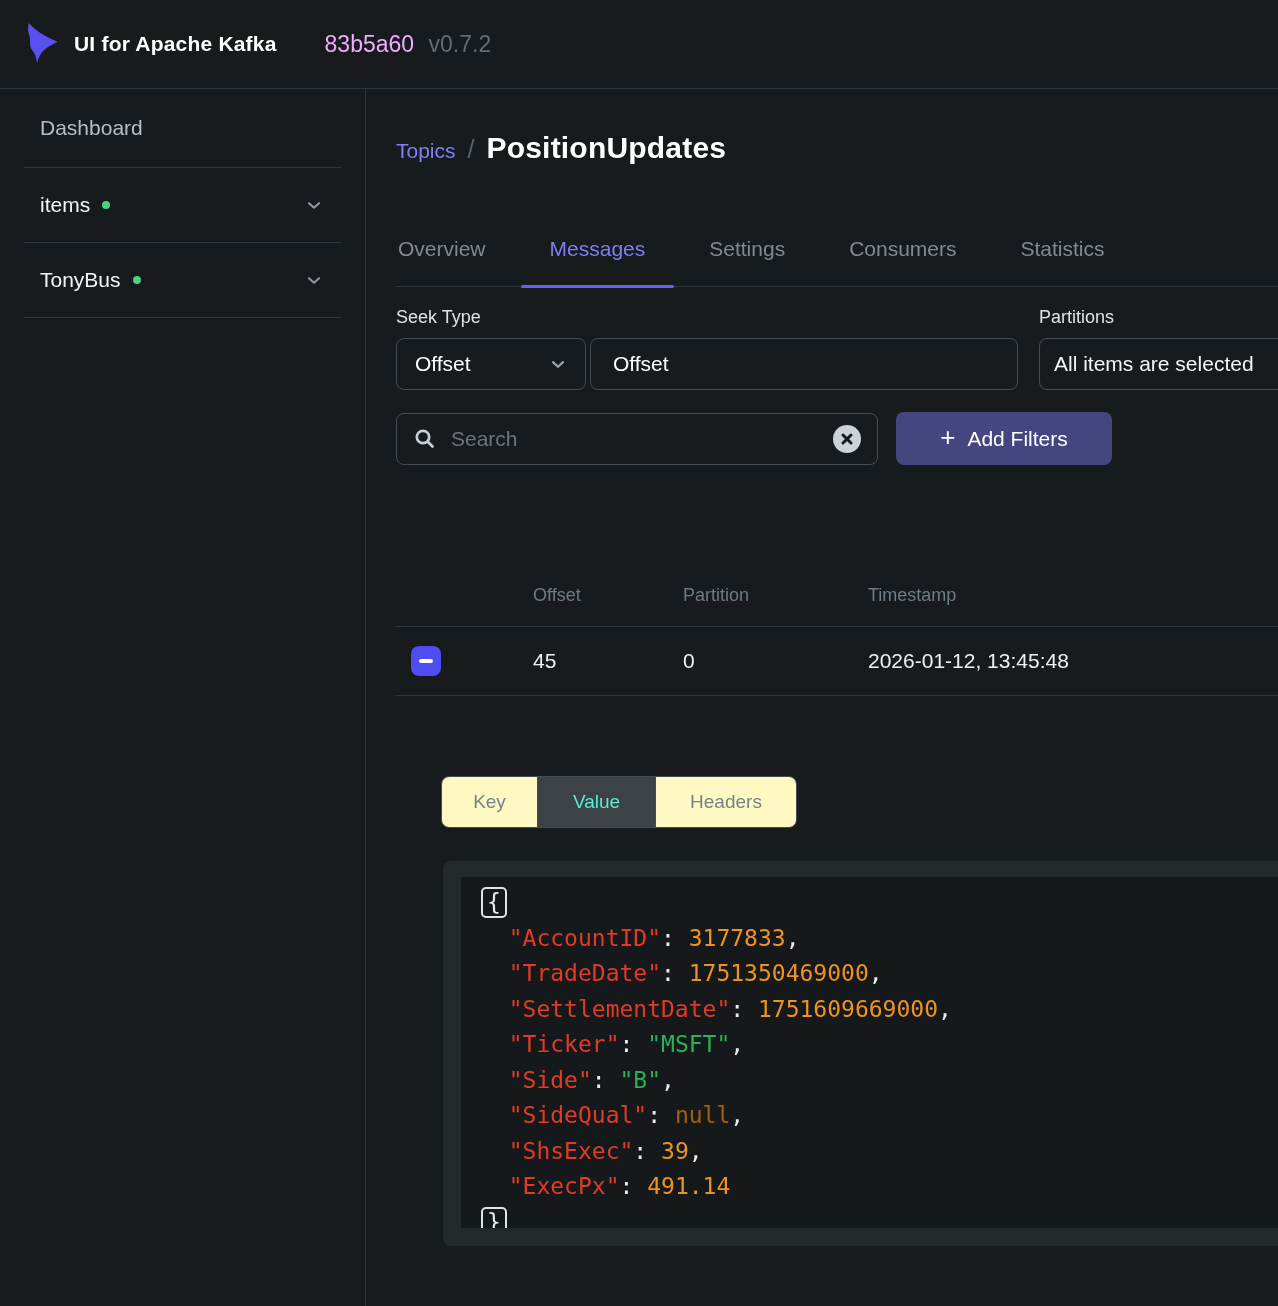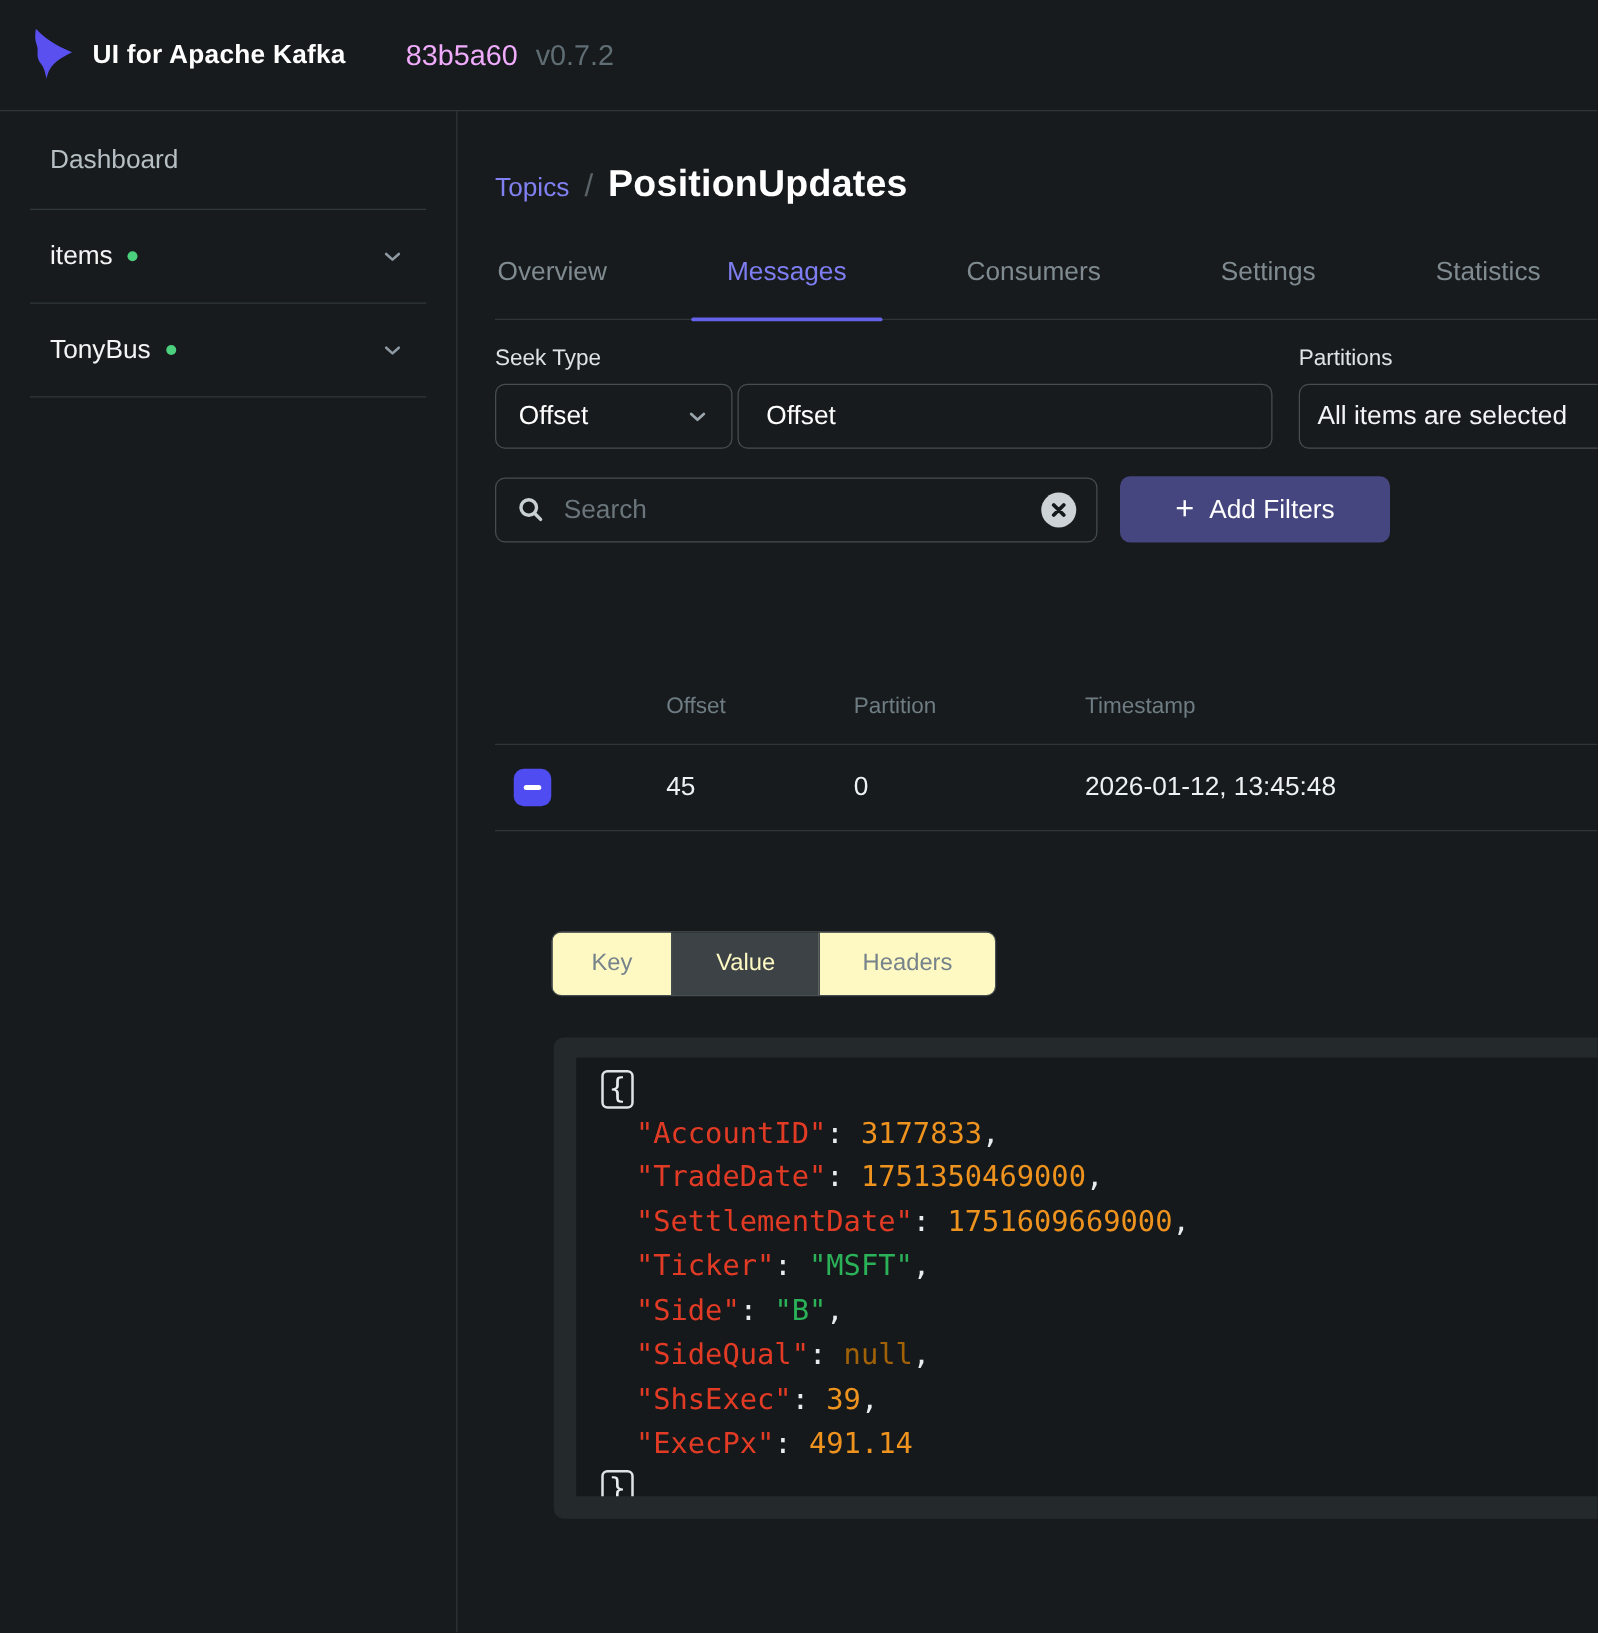--- a/index.html
+++ b/index.html
@@ -25,21 +25,21 @@
   .cluster-row { height:74px; color:#f3f5f5; }
   .dot { width:8px; height:8px; border-radius:50%; background:#4bd07e; margin-left:12px; }
   .chev { margin-left:auto; display:flex; }
   .main { flex:1; padding-left:30px; min-width:0; }
   
   .breadcrumb { margin-top:42px; display:flex; align-items:baseline; }
   .bc-link { color:#8080f2; font-size:21px; text-decoration:none; }
   .bc-sep { color:#5a6468; font-size:25px; margin:0 12px; font-weight:300; }
   .bc-current { color:#ffffff; font-size:30px; font-weight:700; letter-spacing:.2px; }
   
-  .tabs { margin-top:40px; display:flex; border-bottom:1px solid #2e3639; padding-left:2px;gap:32px; }
+  .tabs { margin-top:71px; display:flex; border-bottom:1px solid #2e3639; padding-left:2px; }
   .tab { font-size:21px; color:#7f8b91; padding:0 29px 24px 29px; margin-right:6px; position:relative; cursor:pointer; line-height:26px; }
   .tab:first-child { margin-left:-29px; }
   .tab.active { color:#7e7ef2; }
   .tab.active::after { content:""; position:absolute; left:0; right:0; bottom:-2px; height:3px; background:#6462ea; border-radius:2px; }
   
   .filters-row { margin-top:20px; display:flex; }
   .fgroup-label { font-size:18px; color:#dfe3e5; height:22px; margin-bottom:9px; }
   .seek-wrap { display:flex; }
   .ctl { height:52px; border:1px solid #454d50; border-radius:8px; background:transparent; display:flex; align-items:center; font-size:21px; }
   .seek-select { width:190px; padding:0 16px 0 18px; color:#fff; cursor:pointer; justify-content:space-between; }
@@ -61,21 +61,21 @@
   .t-head .cell { font-size:18px; color:#6e7c83; }
   .cell { padding-left:17px; }
   .cell.ts { padding-left:52px; }
   .t-data { height:69px; border-bottom:1px solid #2e3639; font-size:21px; color:#eef1f2; }
   .expand-btn { width:30px; height:30px; border-radius:8px; background:#4f4cf2; border:none; margin-left:15px; display:flex; align-items:center; justify-content:center; cursor:pointer; }
   .expand-btn .minus { width:14px; height:4px; border-radius:2px; background:#ffffff; }
   
   .seg-tabs { margin-top:80px; margin-left:45px; display:inline-flex; border:1px solid #454d50; border-radius:8px; overflow:hidden; height:52px; }
   .seg { display:flex; align-items:center; justify-content:center; font-size:19px; color:#76838a; background:#fef9c3; cursor:pointer; border-left:1px solid #454d50; }
   .seg:first-child { border-left:none; }
-  .seg.active { background:#3c4245; color:#fef9c3; }
+  .seg.active { background:#3c4245; color:#5eead4; }
   .seg.k { width:95px; } .seg.v { width:118px; } .seg.h { width:141px; }
   
   .value-panel { margin-top:33px; margin-left:47px; margin-right:-1px; height:385px; background:#242a2c; border-radius:8px 0 0 8px; padding:16px 0 18px 18px; }
   .code-area { height:100%; background:#16191b; padding:8px 0 0 20px; overflow:hidden;
     font-family:"DejaVu Sans Mono", monospace; font-size:23px; line-height:35.5px; white-space:pre; }
   .jkey { color:#e23b25; }
   .jnum { color:#ef931f; }
   .jstr { color:#2bb158; }
   .jnull { color:#a16207; }
   .jpunc { color:#e9ecee; }
@@ -130,22 +130,22 @@
 
     <div class="breadcrumb">
       <a class="bc-link" href="#">Topics</a>
       <span class="bc-sep">/</span>
       <span class="bc-current">PositionUpdates</span>
     </div>
 
     <div class="tabs" id="topic-tabs">
         <div class="tab">Overview</div>
         <div class="tab active">Messages</div>
+        <div class="tab">Settings</div>
         <div class="tab">Consumers</div>
-        <div class="tab">Settings</div>
         <div class="tab">Statistics</div>
       </div>
 
     <div class="filters-row">
       <div>
         <div class="fgroup-label">Seek Type</div>
         <div class="seek-wrap">
           <div class="ctl seek-select">
             <span>Offset</span>
             <span style="display:flex;">

